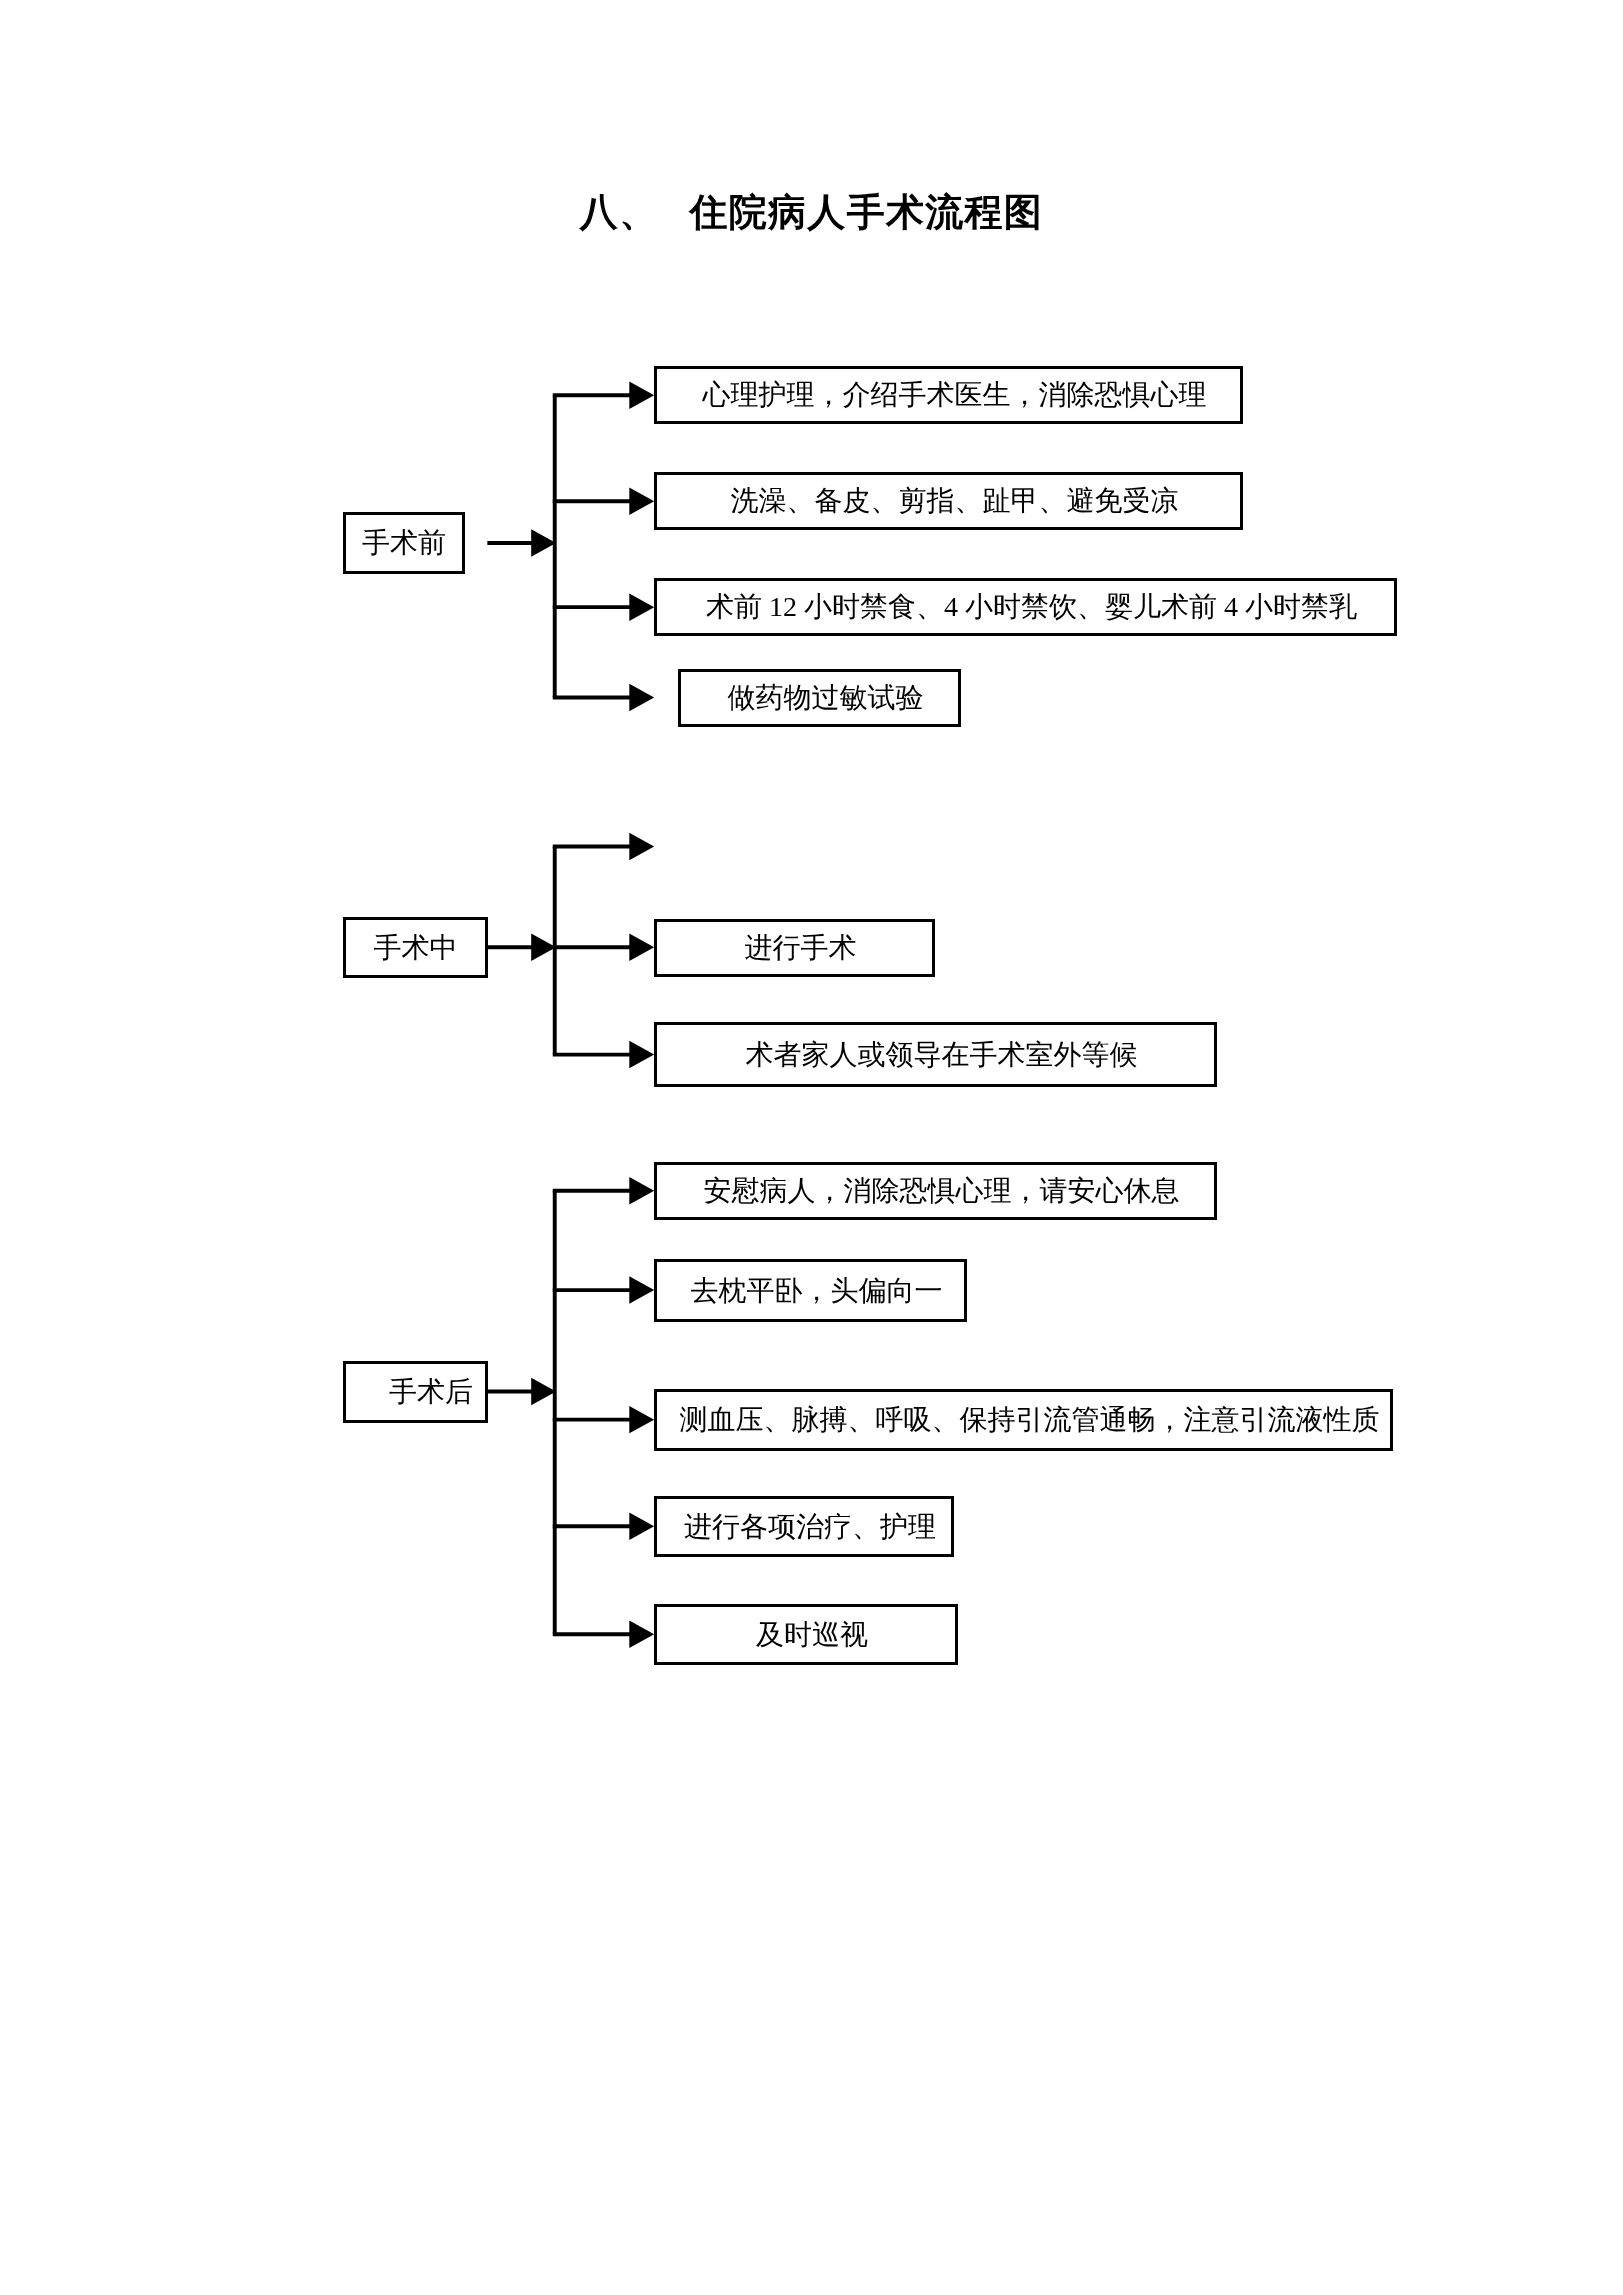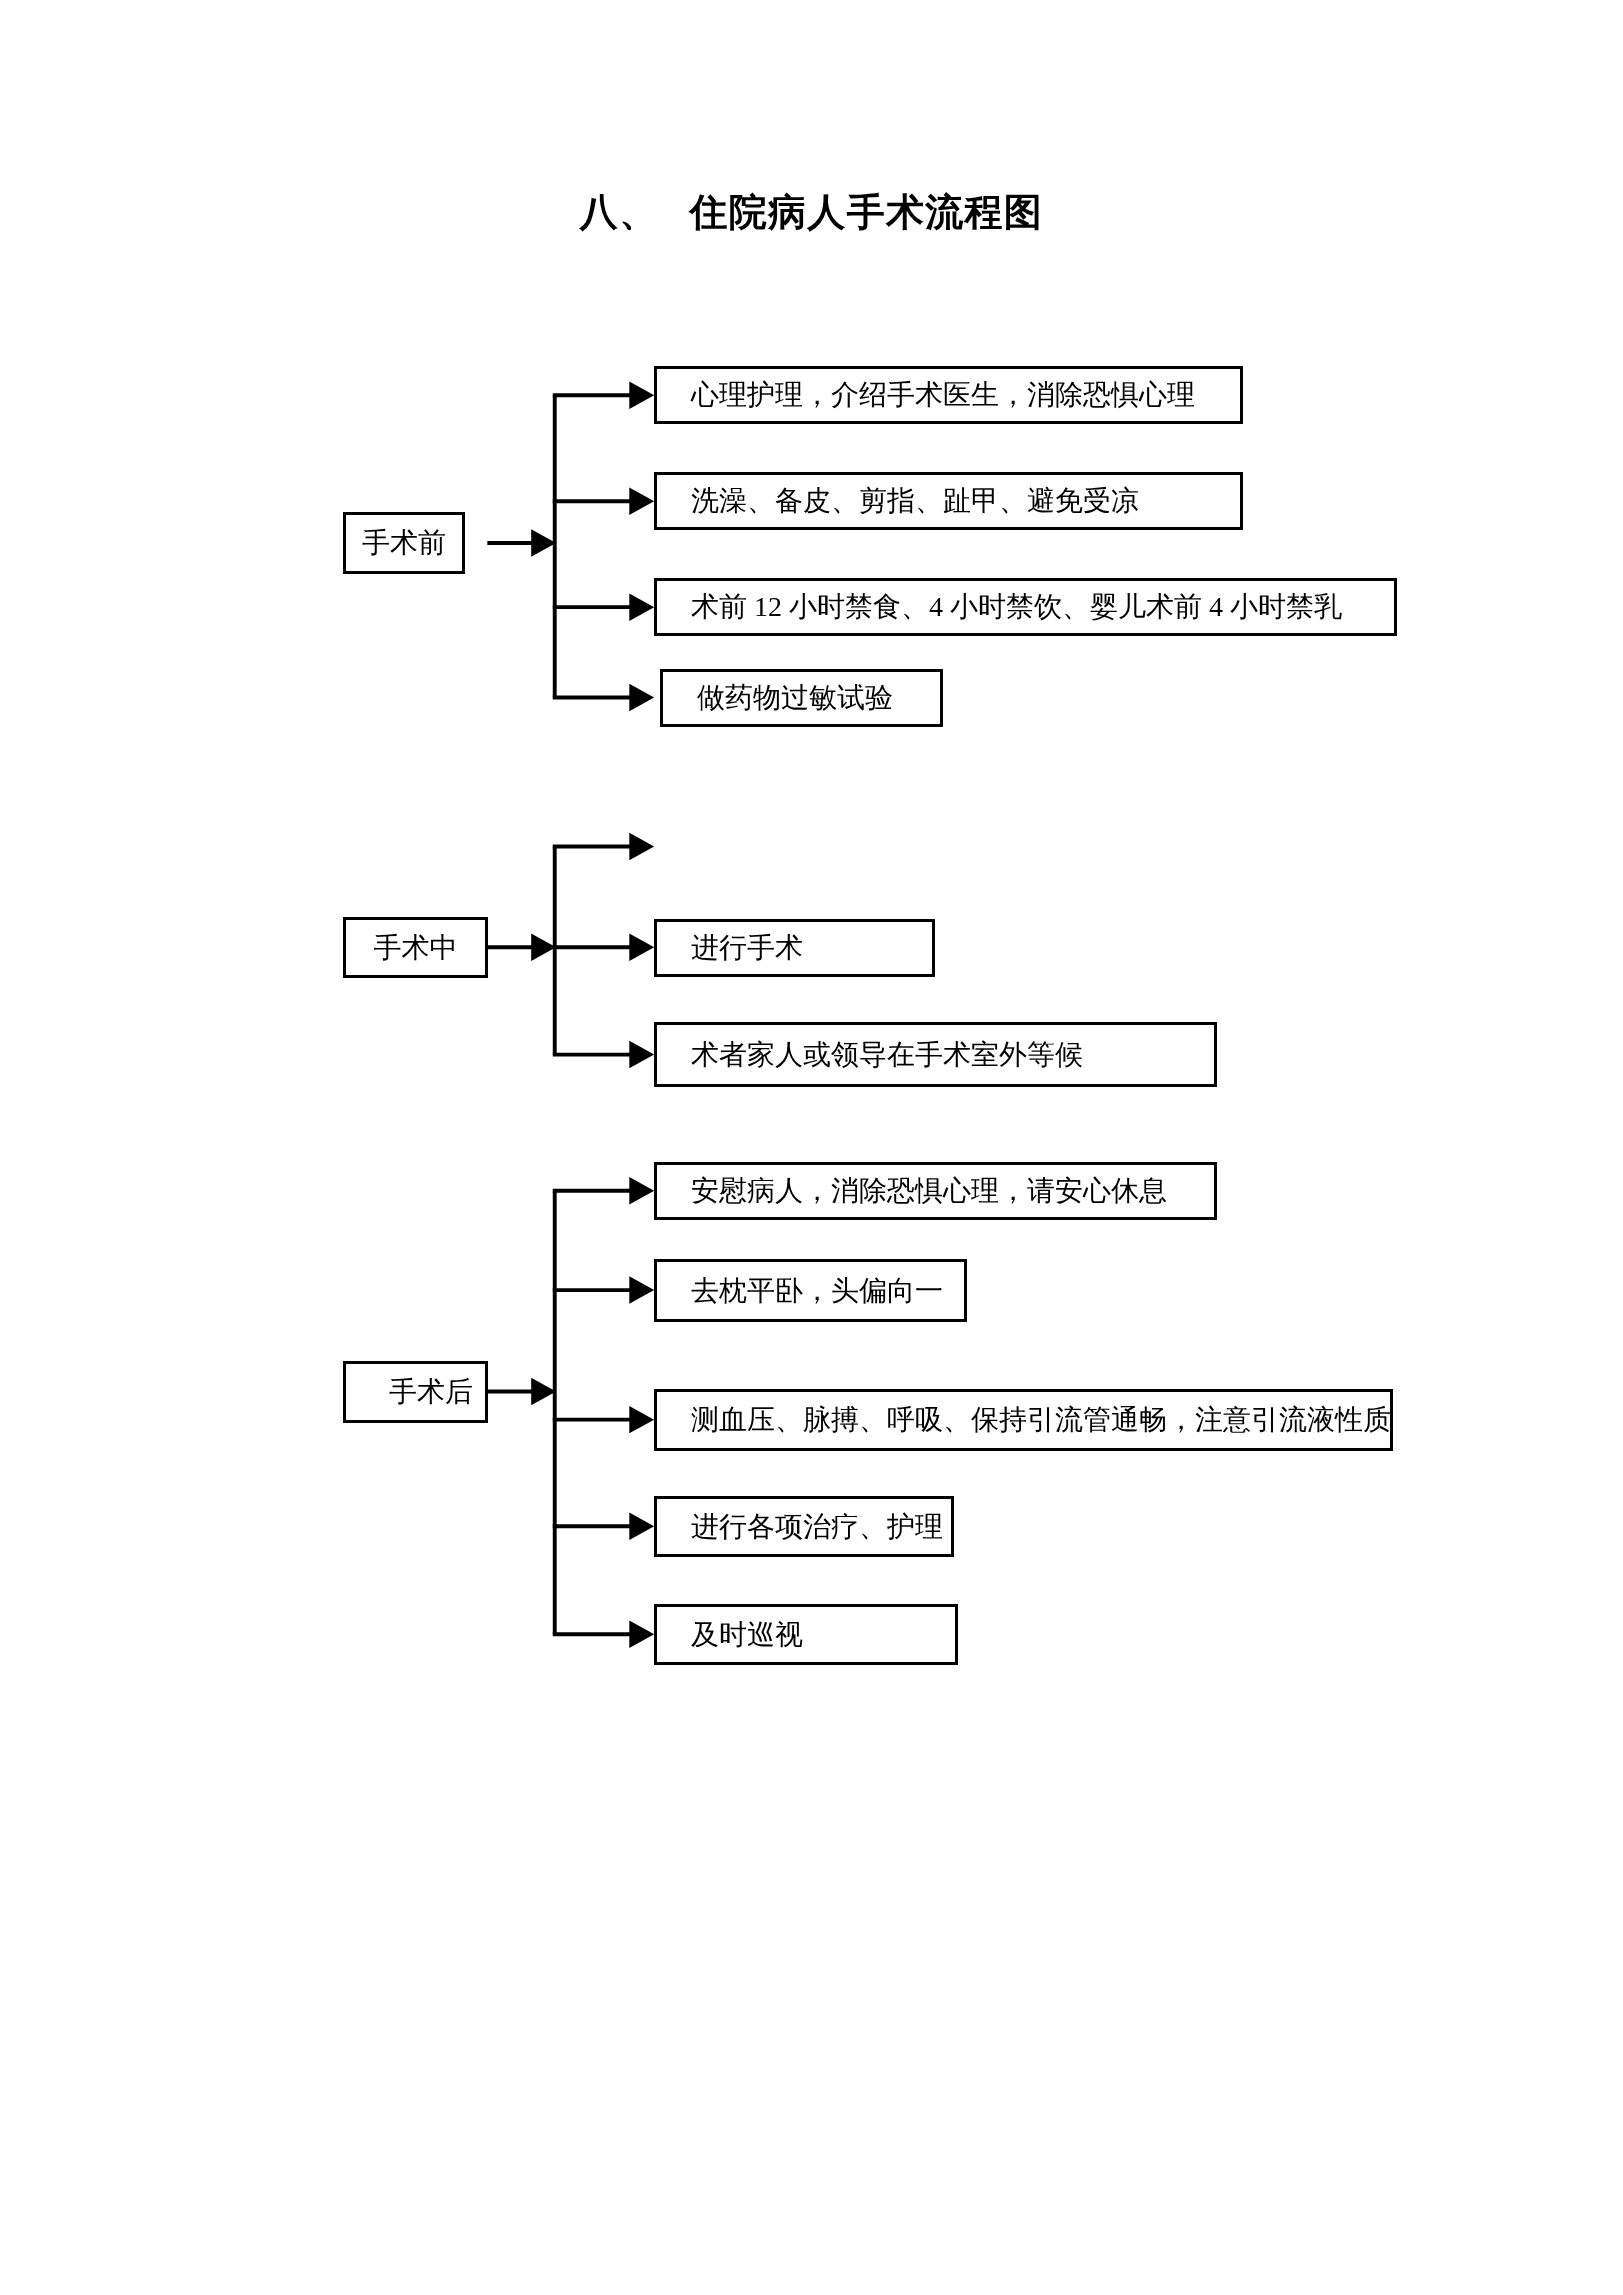--- a/index.html
+++ b/index.html
@@ -45,21 +45,21 @@
     display: flex;
     align-items: center;
     font-size: 28px;
     line-height: 1;
     white-space: nowrap;
   }
   .phase-box {
     justify-content: center;
   }
   .step-box {
-    justify-content: flex-start;
+    justify-content: center;
     padding-left: 34px;
     padding-right: 22px;
   }
   .cline {
     stroke: #000000;
     stroke-width: 6;
   }
   .ahead {
     fill: #000000;
     stroke: none;
@@ -128,21 +128,21 @@
   </div>
   <div class="box step-box" style="left:654px; top:366px; width:589px; height:58px;">
     <span>心理护理，介绍手术医生，消除恐惧心理</span>
   </div>
   <div class="box step-box" style="left:654px; top:472px; width:589px; height:58px;">
     <span>洗澡、备皮、剪指、趾甲、避免受凉</span>
   </div>
   <div class="box step-box" style="left:654px; top:578px; width:743px; height:58px;">
     <span>术前 12 小时禁食、4 小时禁饮、婴儿术前 4 小时禁乳</span>
   </div>
-  <div class="box step-box" style="left:660px; top:669px; width:283px; height:58px;">
+  <div class="box step-box" style="left:678px; top:669px; width:283px; height:58px;">
     <span>做药物过敏试验</span>
   </div>
 
   <div class="box phase-box" style="left:343px; top:917px; width:145px; height:61px;">
     <span>手术中</span>
   </div>
   <div class="box step-box" style="left:654px; top:919px; width:281px; height:58px;">
     <span>进行手术</span>
   </div>
   <div class="box step-box" style="left:654px; top:1022px; width:563px; height:65px;">

